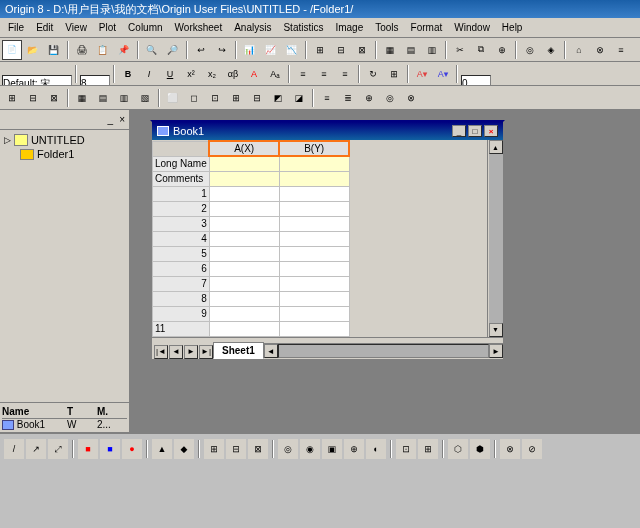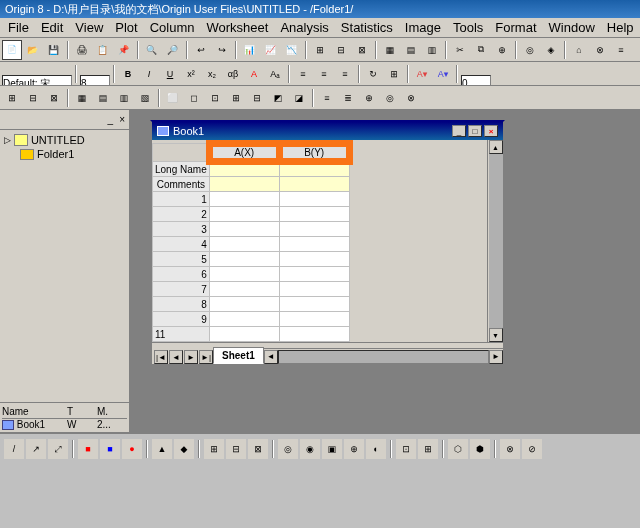--- a/index.html
+++ b/index.html
@@ -29,21 +29,21 @@
       background: #d4d0c8;
       display: flex;
       align-items: center;
       height: 20px;
       padding: 0 2px;
       border-bottom: 1px solid #808080;
     }
     .menu-item {
       padding: 2px 6px;
       cursor: pointer;
-      font-size: 13px;
+      font-size: 10px;
       color: #000;
     }
 
     
     .toolbar {
       background: #d4d0c8;
       height: 24px;
       display: flex;
       align-items: center;
       padding: 1px 2px;
@@ -147,21 +147,21 @@
     }
 
     #left-panel-bottom {
       border-top: 1px solid #808080;
       padding: 2px;
     }
     .panel-bottom-header {
       display: grid;
       grid-template-columns: 1fr 30px 30px;
       font-size: 10px;
-      font-weight: normal;
+      font-weight: bold;
       border-bottom: 1px solid #808080;
       padding: 1px 0;
     }
     .panel-bottom-row {
       display: grid;
       grid-template-columns: 1fr 30px 30px;
       font-size: 10px;
       align-items: center;
     }
     .book-icon-small {
@@ -242,26 +242,26 @@
       padding: 0 2px;
       height: 15px;
       white-space: nowrap;
       overflow: hidden;
     }
     #spreadsheet .col-header {
       background: #e0e0e0;
       text-align: center;
       font-weight: normal;
       min-width: 70px;
-      border: 7px solid #f97316;
+      border: 2px solid #f97316;
       font-size: 10px;
     }
     #spreadsheet .row-label-cell {
       background: #e8e8e8;
-      text-align: center;
+      text-align: left;
       font-size: 10px;
       border: 1px solid #c0c0c0;
       color: #000;
     }
     #spreadsheet .data-cell {
       background: white;
       min-width: 70px;
     }
     #spreadsheet .yellow-cell {
       background: #ffffcc;

